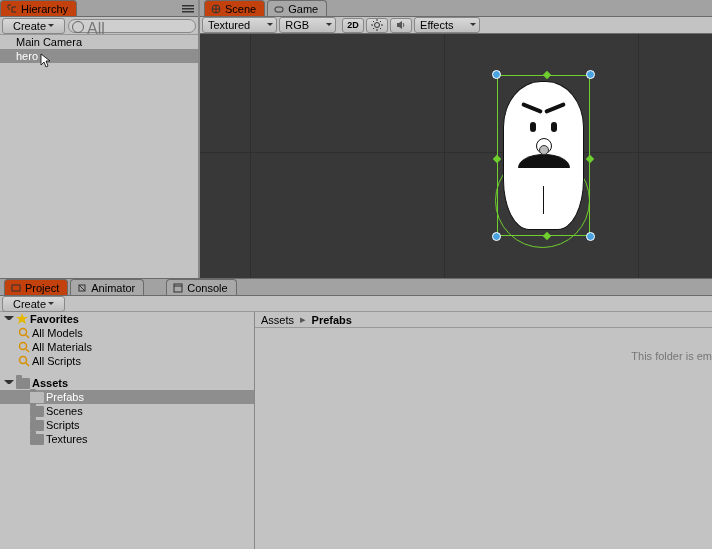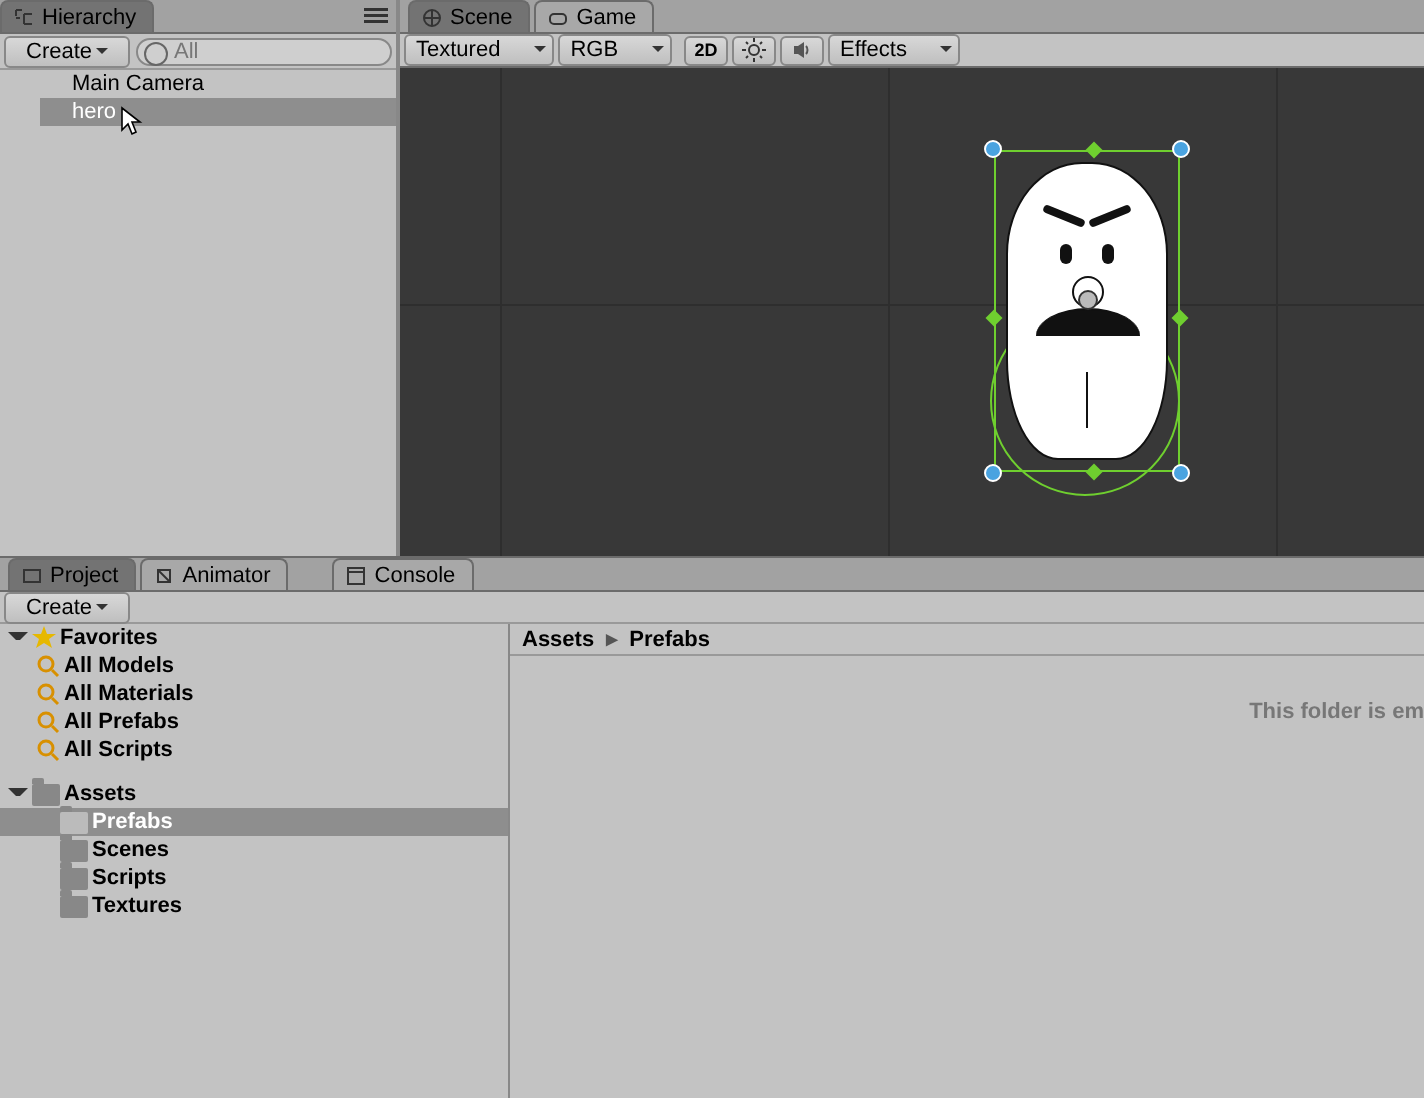--- a/index.html
+++ b/index.html
@@ -5,33 +5,33 @@
 * { margin: 0; padding: 0; box-sizing: border-box; font-family: Arial, sans-serif; font-size: 11px; }
 body { width: 712px; height: 549px; background: #a9a9a9; overflow: hidden; }
 
 .ui-root { display: flex; flex-direction: column; width: 100%; height: 100%; }
 
 .top-half { display: flex; height: 278px; }
 .bottom-half { display: flex; flex-direction: column; flex: 1; border-top: 1px solid #6b6b6b; }
 
 
 .tabbar { display: flex; height: 17px; background: #a2a2a2; border-bottom: 1px solid #6b6b6b; align-items: flex-end; }
-.tab { padding: 2px 8px 1px 6px; border: 1px solid #6b6b6b; border-bottom: none; border-top-left-radius: 4px; border-top-right-radius: 4px; background: #737373; margin-right: 2px; display: flex; align-items: center; gap: 4px; cursor: pointer; }
+.tab { padding: 2px 8px 1px 6px; border: 1px solid #6b6b6b; border-bottom: none; border-top-left-radius: 4px; border-top-right-radius: 4px; background: #c2410c; margin-right: 2px; display: flex; align-items: center; gap: 4px; cursor: pointer; }
 .tab.inactive { background: #a8a8a8; }
 .tab-icon { width: 10px; height: 10px; display: inline-block; }
 .tabbar .menu-dots { margin-left: auto; padding: 0 4px; }
 
 
 .hierarchy { width: 200px; display: flex; flex-direction: column; background: #c3c3c3; border-right: 2px solid #888; }
 .toolbar { display: flex; align-items: center; height: 18px; background: #c3c3c3; padding: 1px 2px; gap: 3px; border-bottom: 1px solid #999; }
 .btn { border: 1px solid #888; border-radius: 3px; background: linear-gradient(#d8d8d8,#bfbfbf); padding: 1px 10px; cursor: pointer; display: inline-flex; align-items: center; gap: 2px; }
 .search { flex: 1; border: 1px solid #888; border-radius: 8px; height: 14px; padding: 0 4px 0 18px; background: #cfcfcf; position: relative; }
 .search::before { content: ""; position: absolute; left: 3px; top: 1px; width: 10px; height: 10px; border: 1px solid #666; border-radius: 50%; }
 .hierarchy-list { flex: 1; background: #c3c3c3; }
-.hrow { padding: 1px 8px 1px 16px; margin-left: 20px; }
+.hrow { padding: 1px 8px 1px 16px; }
 .hrow.selected { background: #8e8e8e; color: #fff; position: relative; }
 .cursor-arrow { position: absolute; left: 40px; top: 4px; width: 12px; height: 16px; }
 
 
 .scene-area { flex: 1; display: flex; flex-direction: column; background: #383838; }
 .scene-toolbar { display: flex; align-items: center; height: 17px; background: #c3c3c3; border-bottom: 1px solid #6b6b6b; padding: 0 2px; gap: 2px; }
 .dropdown { border: 1px solid #888; border-radius: 3px; background: linear-gradient(#d8d8d8,#bfbfbf); padding: 1px 26px 1px 5px; cursor: pointer; position: relative; }
 .dropdown::after { content: ""; position: absolute; right: 3px; top: 5px; border: 3px solid transparent; border-top-color: #333; }
 .tbtn { border: 1px solid #888; border-radius: 3px; background: linear-gradient(#d8d8d8,#bfbfbf); width: 22px; height: 15px; display: flex; align-items: center; justify-content: center; cursor: pointer; }
 .tbtn.sep { margin-left: 4px; }
@@ -53,21 +53,21 @@
 .brow.l { left: 7px; top: 14px; transform: rotate(22deg); }
 .brow.r { right: 7px; top: 14px; transform: rotate(-22deg); }
 .eye { position: absolute; width: 6px; height: 10px; background: #111; border-radius: 3px; top: 30px; }
 .eye.l { left: 16px; } .eye.r { right: 16px; }
 .nose { position: absolute; width: 16px; height: 16px; background: #fff; border: 1px solid #111; border-radius: 50%; left: 50%; margin-left: -8px; top: 46px; }
 .must { position: absolute; width: 52px; height: 14px; border: 1px solid #111; border-left: none; border-right: none; border-bottom: none; border-radius: 50% 50% 0 0 / 100% 100% 0 0; background: #111; top: 62px; left: 50%; margin-left: -26px; }
 .legs { position: absolute; bottom: 5px; left: 50%; margin-left: -0.5px; width: 1px; height: 28px; background: #111; }
 
 
 .bottom-tabs { background: #a2a2a2; }
-.project-body { display: flex; flex: 1; font-weight: bold; }
+.project-body { display: flex; flex: 1; }
 .project-left { width: 255px; background: #c3c3c3; border-right: 1px solid #888; overflow: auto; }
 .project-right { flex: 1; background: #c3c3c3; display: flex; flex-direction: column; }
 .breadcrumb { height: 16px; border-bottom: 1px solid #999; padding: 1px 6px; display: flex; align-items: center; gap: 6px; }
 .breadcrumb .sep { color: #555; }
 .folder-area { flex: 1; position: relative; }
 .empty-msg { position: absolute; right: 0; top: 22px; color: #777; }
 
 .tree-row { display: flex; align-items: center; padding: 1px 4px; gap: 2px; }
 .tree-row.selected { background: #8e8e8e; color: #fff; }
 .tw { width: 10px; height: 10px; display: inline-block; }
@@ -106,21 +106,21 @@
         </span>
       </div>
       <div class="toolbar">
         <div class="btn">
           <span>Create</span>
           <svg width="6" height="4">
               <path d="M0 0l3 3 3-3" fill="#333"></path>
             </svg>
         </div>
         <div class="search" title="All">
-          <span style="color:#777;font-size:11px;">All</span>
+          <span style="color:#777;font-size:16px;">All</span>
         </div>
       </div>
       <div class="hierarchy-list">
         <div class="hrow">Main Camera</div>
         <div class="hrow selected">
           <span>hero</span>
           <svg class="cursor-arrow" viewBox="0 0 12 16">
             <path d="M1 1l0 11 3-3 2 5 2-1-2-5 4 0z" fill="#fff" stroke="#000" stroke-width="0.8"></path>
           </svg>
         </div>
@@ -261,27 +261,20 @@
               <circle cx="5" cy="5" r="3.5" fill="none" stroke="#d89000" stroke-width="1.5"></circle>
               <line x1="8" y1="8" x2="11" y2="11" stroke="#d89000" stroke-width="1.5"></line>
             </svg>
             <span>All Materials</span>
           </div>
         <div class="tree-row indent1">
             <svg class="srch-icon" viewBox="0 0 12 12">
               <circle cx="5" cy="5" r="3.5" fill="none" stroke="#d89000" stroke-width="1.5"></circle>
               <line x1="8" y1="8" x2="11" y2="11" stroke="#d89000" stroke-width="1.5"></line>
             </svg>
-            <span>All Prefabs</span>
-          </div>
-        <div class="tree-row indent1">
-            <svg class="srch-icon" viewBox="0 0 12 12">
-              <circle cx="5" cy="5" r="3.5" fill="none" stroke="#d89000" stroke-width="1.5"></circle>
-              <line x1="8" y1="8" x2="11" y2="11" stroke="#d89000" stroke-width="1.5"></line>
-            </svg>
             <span>All Scripts</span>
           </div>
 
         <div style="height:8px"></div>
 
         <div class="tree-row">
           <span class="tw open"></span>
           <span class="folder-icon"></span>
           <b>Assets</b>
         </div>

